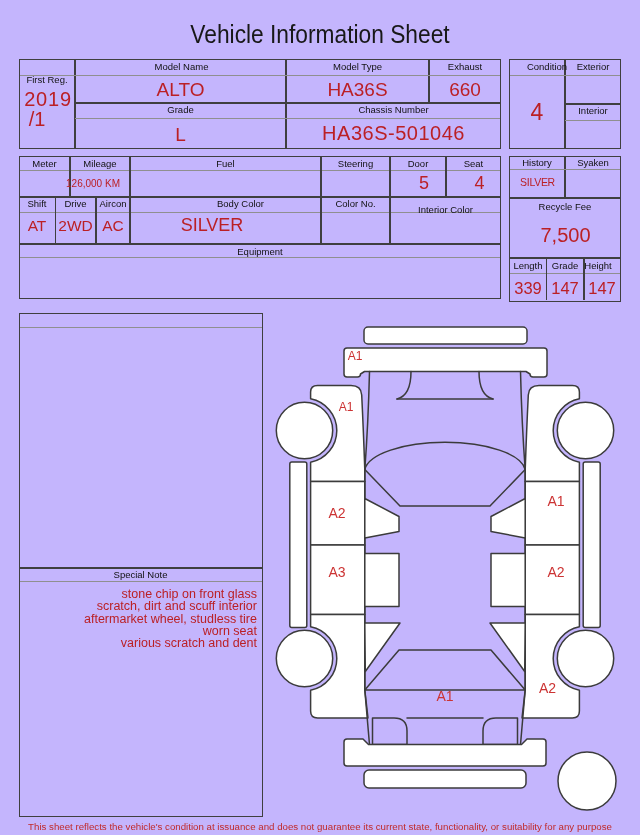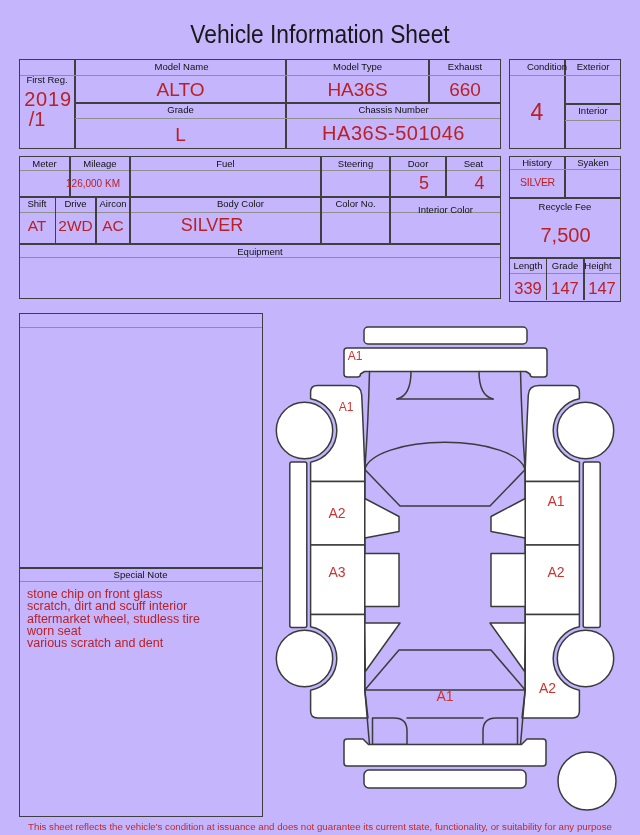--- a/index.html
+++ b/index.html
@@ -191,21 +191,21 @@
 
 <div class="hl" style="left:19.5px;top:327px;width:242px"></div>
 
 
 <div class="dl" style="left:19.5px;top:567px;width:242px"></div>
 
 <div class="hl" style="left:19.5px;top:580.6px;width:242px"></div>
 
 <div class="hd" style="left:18.5px;top:569px;width:244px">Special Note</div>
 
-<div class="rv" style="left:27px;top:588px;font-size:12.5px;text-align:left;line-height:12.3px;white-space:normal;width:230px">stone chip on front glass<br>scratch, dirt and scuff interior<br>aftermarket wheel, studless tire<br>worn seat<br>various scratch and dent</div>
+<div class="rv" style="left:27px;top:588px;font-size:12.5px;text-align:right;line-height:12.3px;white-space:normal;width:230px">stone chip on front glass<br>scratch, dirt and scuff interior<br>aftermarket wheel, studless tire<br>worn seat<br>various scratch and dent</div>
 
 <div class="rv" style="left:0;top:821px;width:640px;font-size:9.7px;color:#c02a2a">This sheet reflects the vehicle's condition at issuance and does not guarantee its current state, functionality, or suitability for any purpose</div>
 
 <svg class="abs" style="left:0;top:0" width="640" height="835" viewBox="0 0 640 835" fill="none" stroke="#3b3b3b" stroke-width="1.5" stroke-linejoin="round" stroke-linecap="round">
 
 <rect x="364" y="327" width="163" height="17" rx="4" fill="#fff"></rect>
 
 <path d="M344,351 Q344,348 347,348 L544,348 Q547,348 547,351 L547,374 Q547,377 544,377 L533,377 Q530,377 530,374 L526,371.5 L364.5,371.5 L360.5,374 Q360.5,377 357.5,377 L347,377 Q344,377 344,374 Z" fill="#fff"></path>
 
 <path d="M369.5,371.5 Q368.2,425 364.8,469.5"></path>

